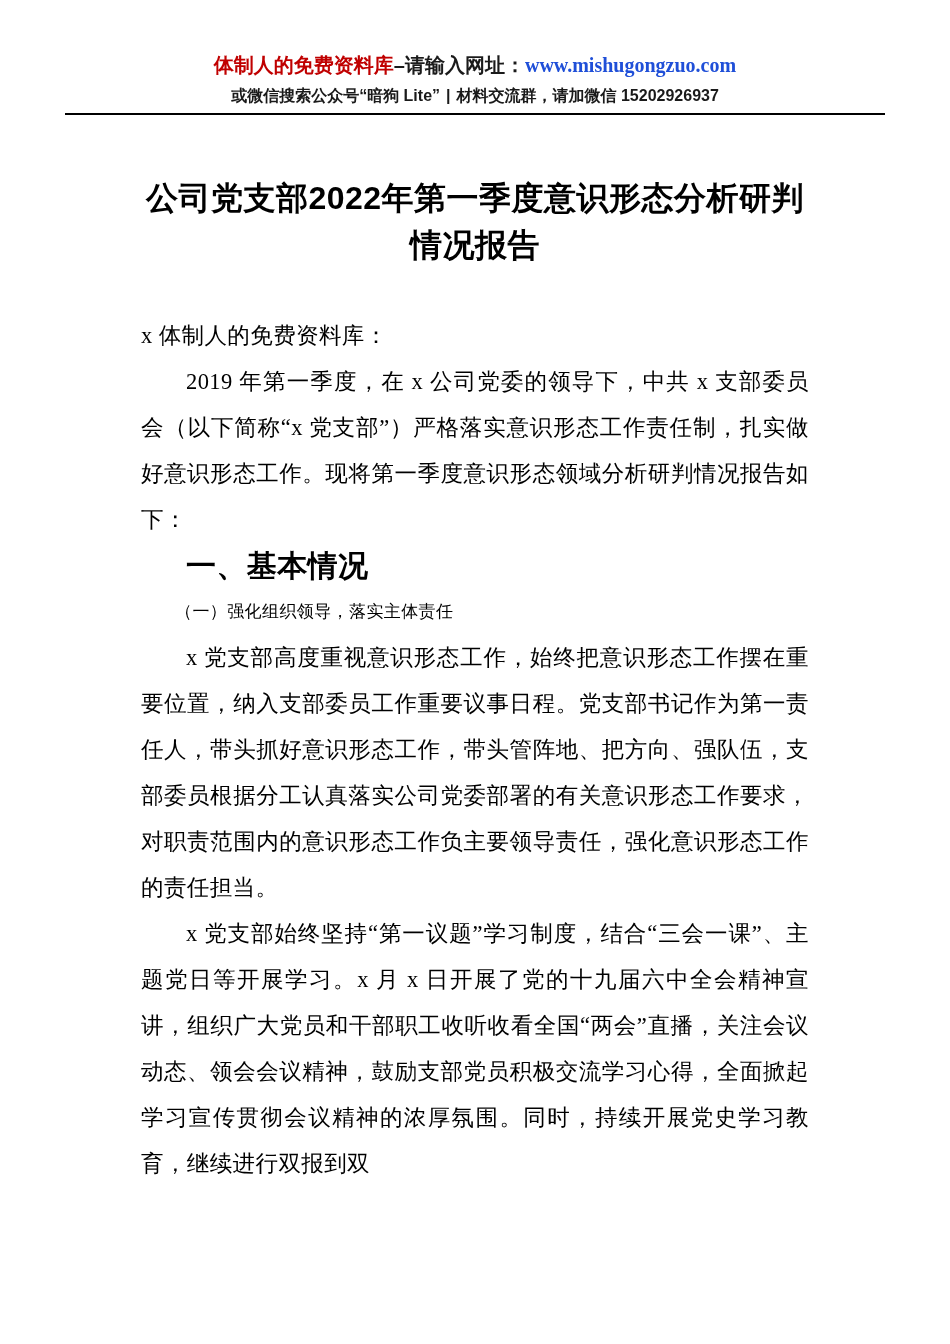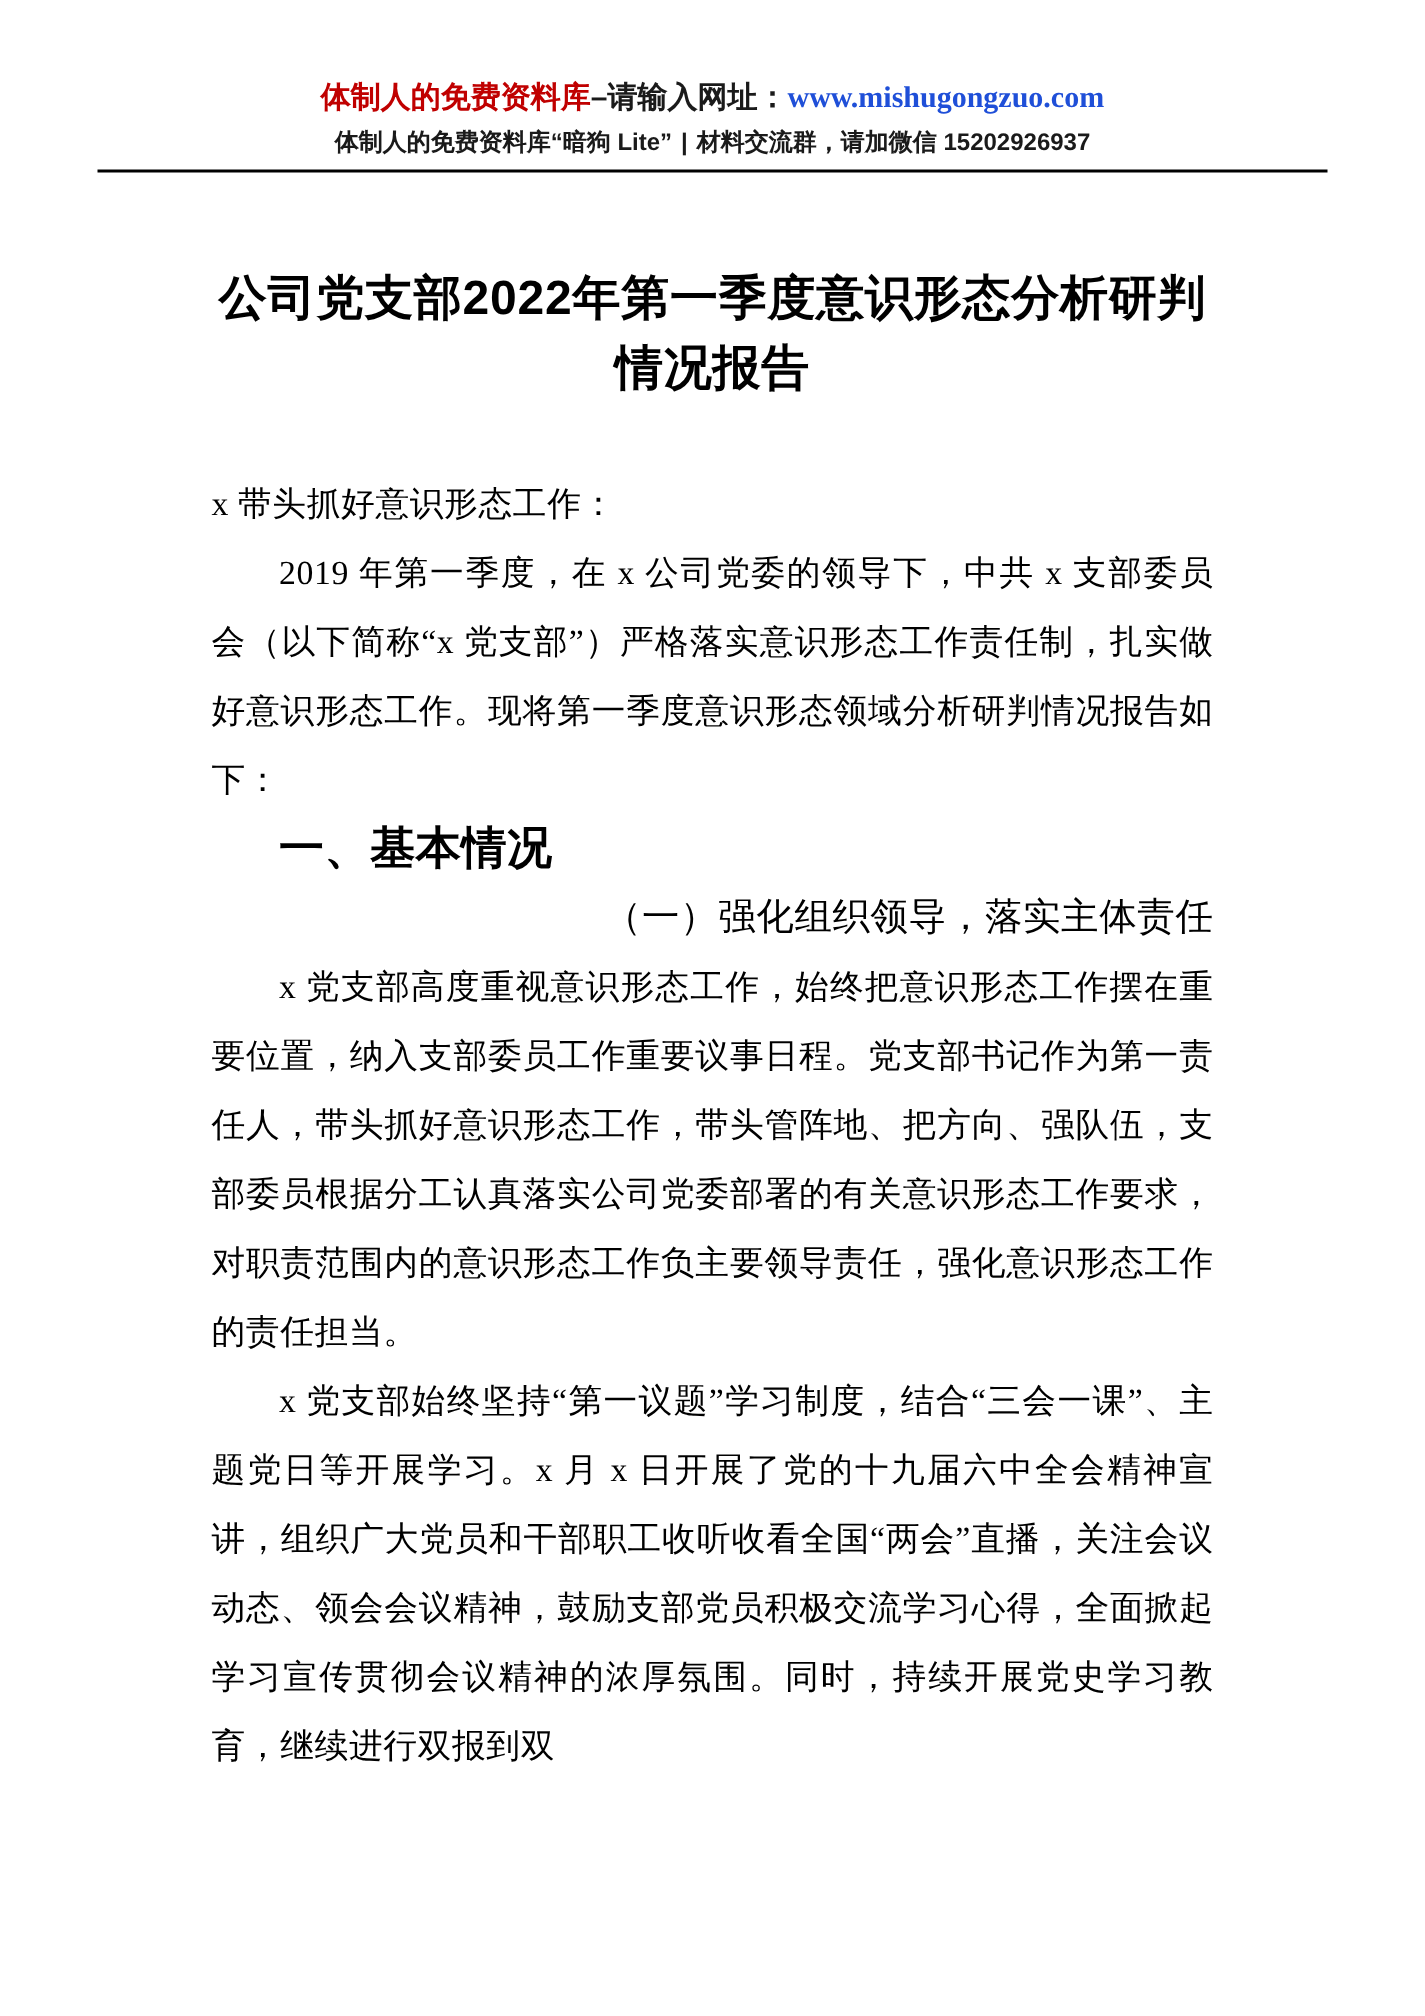--- a/index.html
+++ b/index.html
@@ -98,48 +98,47 @@
   .heading {
     font-family: "Liberation Sans", "DejaVu Sans", sans-serif;
     font-weight: bold;
     font-size: 30px;
     line-height: 46px;
     text-indent: 45px;
     margin: 0;
     letter-spacing: 0.4px;
   }
   .subheading {
-    font-size: 25px;
+    font-size: 17px;
     line-height: 46px;
     text-indent: 34px;
     margin: 0;
     letter-spacing: 0.4px;
-    text-align: right;
   }
 </style>
 </head>
 <body>
 
 <div class="page">
 
   <div class="banner">
     <div class="banner-line1">
       <span class="banner-red">体制人的免费资料库</span><span class="banner-dark">–请输入网址：</span><span class="banner-url">www.mishugongzuo.com</span>
     </div>
     <div class="banner-line2">
-      <span>体制人的免费资料库“暗狗 Lite”</span><span class="banner-sep">|</span><span>材料交流群，请加微信 15202926937</span>
+      <span>或微信搜索公众号“暗狗 Lite”</span><span class="banner-sep">|</span><span>材料交流群，请加微信 15202926937</span>
     </div>
     <div class="rule"></div>
   </div>
 
   <div class="doc">
 
     <div class="doc-title">公司党支部2022年第一季度意识形态分析研判情况报告</div>
 
-    <p class="para first-block">x 带头抓好意识形态工作：</p>
+    <p class="para first-block">x 体制人的免费资料库：</p>
 
     <p class="para indent">2019 年第一季度，在 x 公司党委的领导下，中共 x 支部委员会（以下简称“x 党支部”）严格落实意识形态工作责任制，扎实做好意识形态工作。现将第一季度意识形态领域分析研判情况报告如下：</p>
 
     <p class="heading">一、基本情况</p>
 
     <p class="subheading">（一）强化组织领导，落实主体责任</p>
 
     <p class="para indent">x 党支部高度重视意识形态工作，始终把意识形态工作摆在重要位置，纳入支部委员工作重要议事日程。党支部书记作为第一责任人，带头抓好意识形态工作，带头管阵地、把方向、强队伍，支部委员根据分工认真落实公司党委部署的有关意识形态工作要求，对职责范围内的意识形态工作负主要领导责任，强化意识形态工作的责任担当。</p>
 
 

